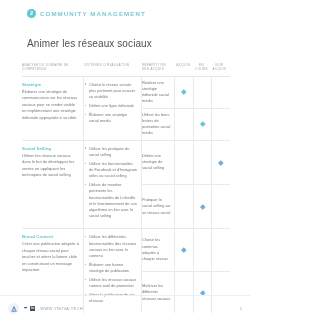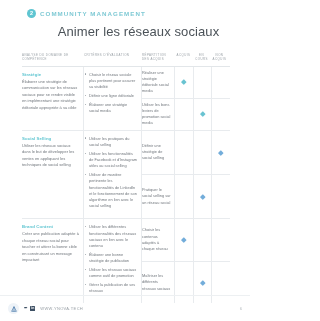--- a/index.html
+++ b/index.html
@@ -36,25 +36,24 @@
   }
   .kicker{
     font-size:6.2px;
     letter-spacing:1.05px;
     color:#7ec9d4;
     font-weight:bold;
     text-transform:uppercase;
     white-space:nowrap;
   }
   .subtitle{
-    margin-top:6px;
-    font-size:13px;
+    margin-top:20px;
+    font-size:10px;
     color:#4b5258;
     letter-spacing:.1px;
-    text-align:center;
   }
 
   
   .table{
     margin:14px 20px 0 22px;
     width:208px;
   }
   .thead{
     display:flex;
     align-items:flex-start;

